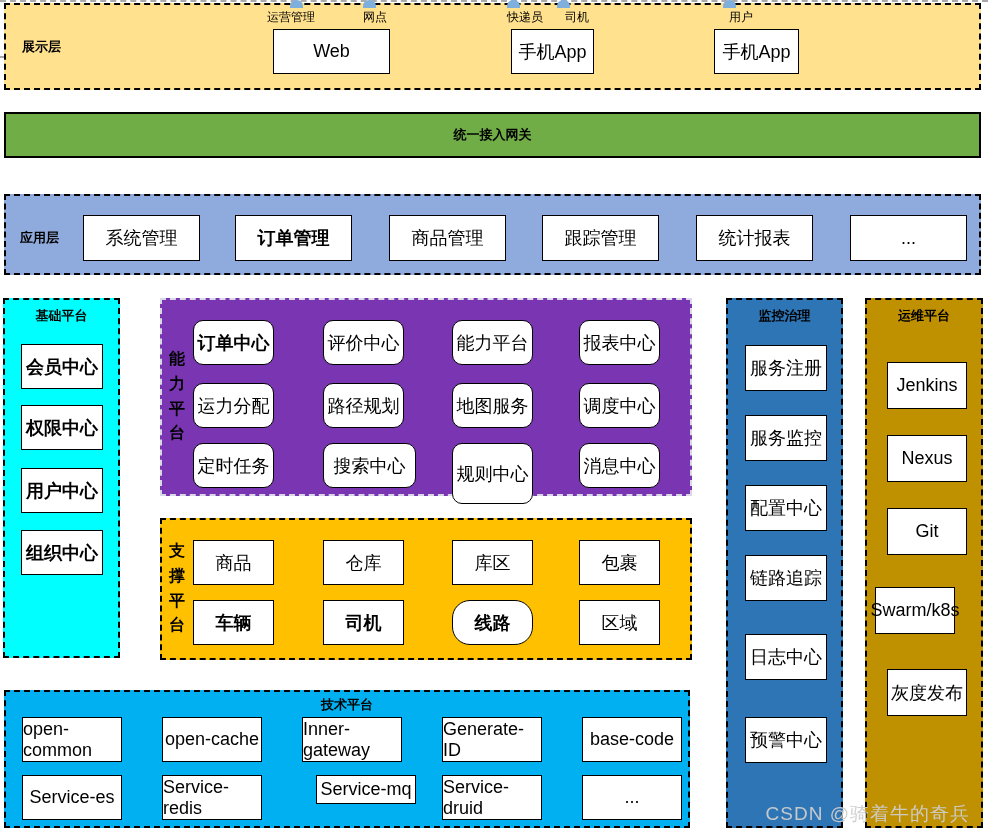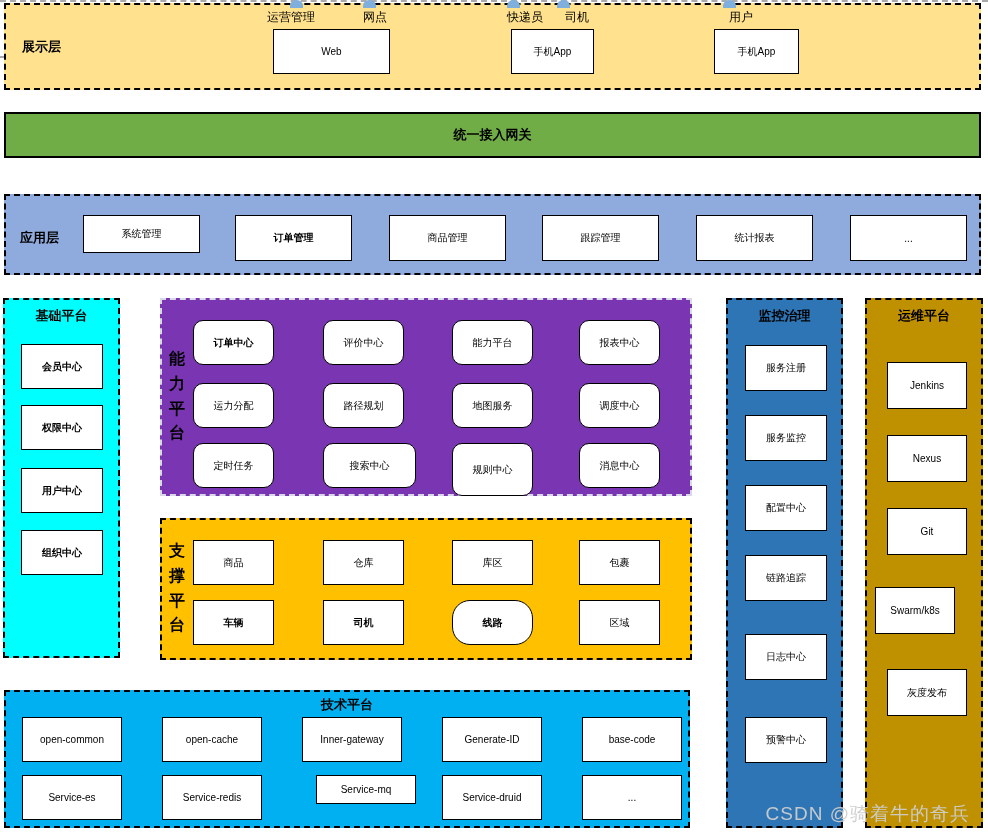--- a/index.html
+++ b/index.html
@@ -25,21 +25,21 @@
     display: flex; align-items: center; justify-content: center;
     font-weight: bold; font-size: 13px;
     z-index: 1;
   }
   .wbox {
     position: absolute;
     box-sizing: border-box;
     background: #fff;
     border: 1.6px solid #000;
     display: flex; align-items: center; justify-content: center;
-    font-size: 10px;
+    font-size: 18px;
     text-align: left;
   }
   .rounded { border-radius: 10px; }
   .bold { font-weight: bold; }
   .htitle { position: absolute; font-weight: bold; font-size: 13px; white-space: nowrap; }
   .htitle.centered { left: 0; right: 0; text-align: center; }
   .vtitle {
     position: absolute;
     left: 7px; top: 50%;
     transform: translateY(-50%);
@@ -96,21 +96,21 @@
   <span class="person-icon" style="left: 290px; background-color: rgb(127, 175, 221);"></span>
   <span class="person-icon" style="left: 363px; background-color: rgb(127, 175, 221);"></span>
   <span class="person-icon" style="left: 507px; background-color: rgb(127, 175, 221);"></span>
   <span class="person-icon" style="left: 557px; background-color: rgb(127, 175, 221);"></span>
   <span class="person-icon" style="left: 723px; background-color: rgb(127, 175, 221);"></span>
 
   <div class="bar" style="left: 4px; top: 112px; width: 977px; height: 46px; background-color: rgb(112, 173, 71);">统一接入网关</div>
 
   <section class="panel" style="left: 4px; top: 194px; width: 977px; height: 81px; background-color: rgb(143, 170, 220);">
     <span class="htitle" style="left:14px; top:33px;">应用层</span>
-    <div class="wbox" style="left:77px; top:19px; width:117px; height:38px;">系统管理</div>
+    <div class="wbox" style="left:77px; top:19px; width:117px; height:46px;">系统管理</div>
     <div class="wbox bold" style="left:229px; top:19px; width:117px; height:46px;">订单管理</div>
     <div class="wbox" style="left:383px; top:19px; width:117px; height:46px;">商品管理</div>
     <div class="wbox" style="left:536px; top:19px; width:117px; height:46px;">跟踪管理</div>
     <div class="wbox" style="left:690px; top:19px; width:117px; height:46px;">统计报表</div>
     <div class="wbox" style="left:844px; top:19px; width:117px; height:46px;">...</div>
   </section>
 
   <section class="panel" style="left: 3px; top: 298px; width: 117px; height: 360px; background-color: rgb(0, 255, 255);">
     <span class="htitle centered" style="top:7px;">基础平台</span>
     <div class="wbox bold" style="left:16px; top:44px; width:82px; height:45px;">会员中心</div>
@@ -127,21 +127,21 @@
     <div class="wbox rounded" style="left:290px; top:20px; width:81px; height:45px;">能力平台</div>
     <div class="wbox rounded" style="left:417px; top:20px; width:81px; height:45px;">报表中心</div>
 
     <div class="wbox rounded" style="left:31px; top:83px; width:81px; height:45px;">运力分配</div>
     <div class="wbox rounded" style="left:161px; top:83px; width:81px; height:45px;">路径规划</div>
     <div class="wbox rounded" style="left:290px; top:83px; width:81px; height:45px;">地图服务</div>
     <div class="wbox rounded" style="left:417px; top:83px; width:81px; height:45px;">调度中心</div>
 
     <div class="wbox rounded" style="left:31px; top:143px; width:81px; height:45px;">定时任务</div>
     <div class="wbox rounded" style="left:161px; top:143px; width:93px; height:45px;">搜索中心</div>
-    <div class="wbox rounded" style="left:290px; top:143px; width:81px; height:53px;">规则中心</div>
+    <div class="wbox rounded" style="left:290px; top:143px; width:81px; height:61px;">规则中心</div>
     <div class="wbox rounded" style="left:417px; top:143px; width:81px; height:45px;">消息中心</div>
   </section>
 
   <section class="panel" style="left: 160px; top: 518px; width: 532px; height: 142px; background-color: rgb(255, 192, 0);">
     <span class="vtitle">支撑平台</span>
 
     <div class="wbox" style="left:31px; top:20px; width:81px; height:45px;">商品</div>
     <div class="wbox" style="left:161px; top:20px; width:81px; height:45px;">仓库</div>
     <div class="wbox" style="left:290px; top:20px; width:81px; height:45px;">库区</div>
     <div class="wbox" style="left:417px; top:20px; width:81px; height:45px;">包裹</div>

